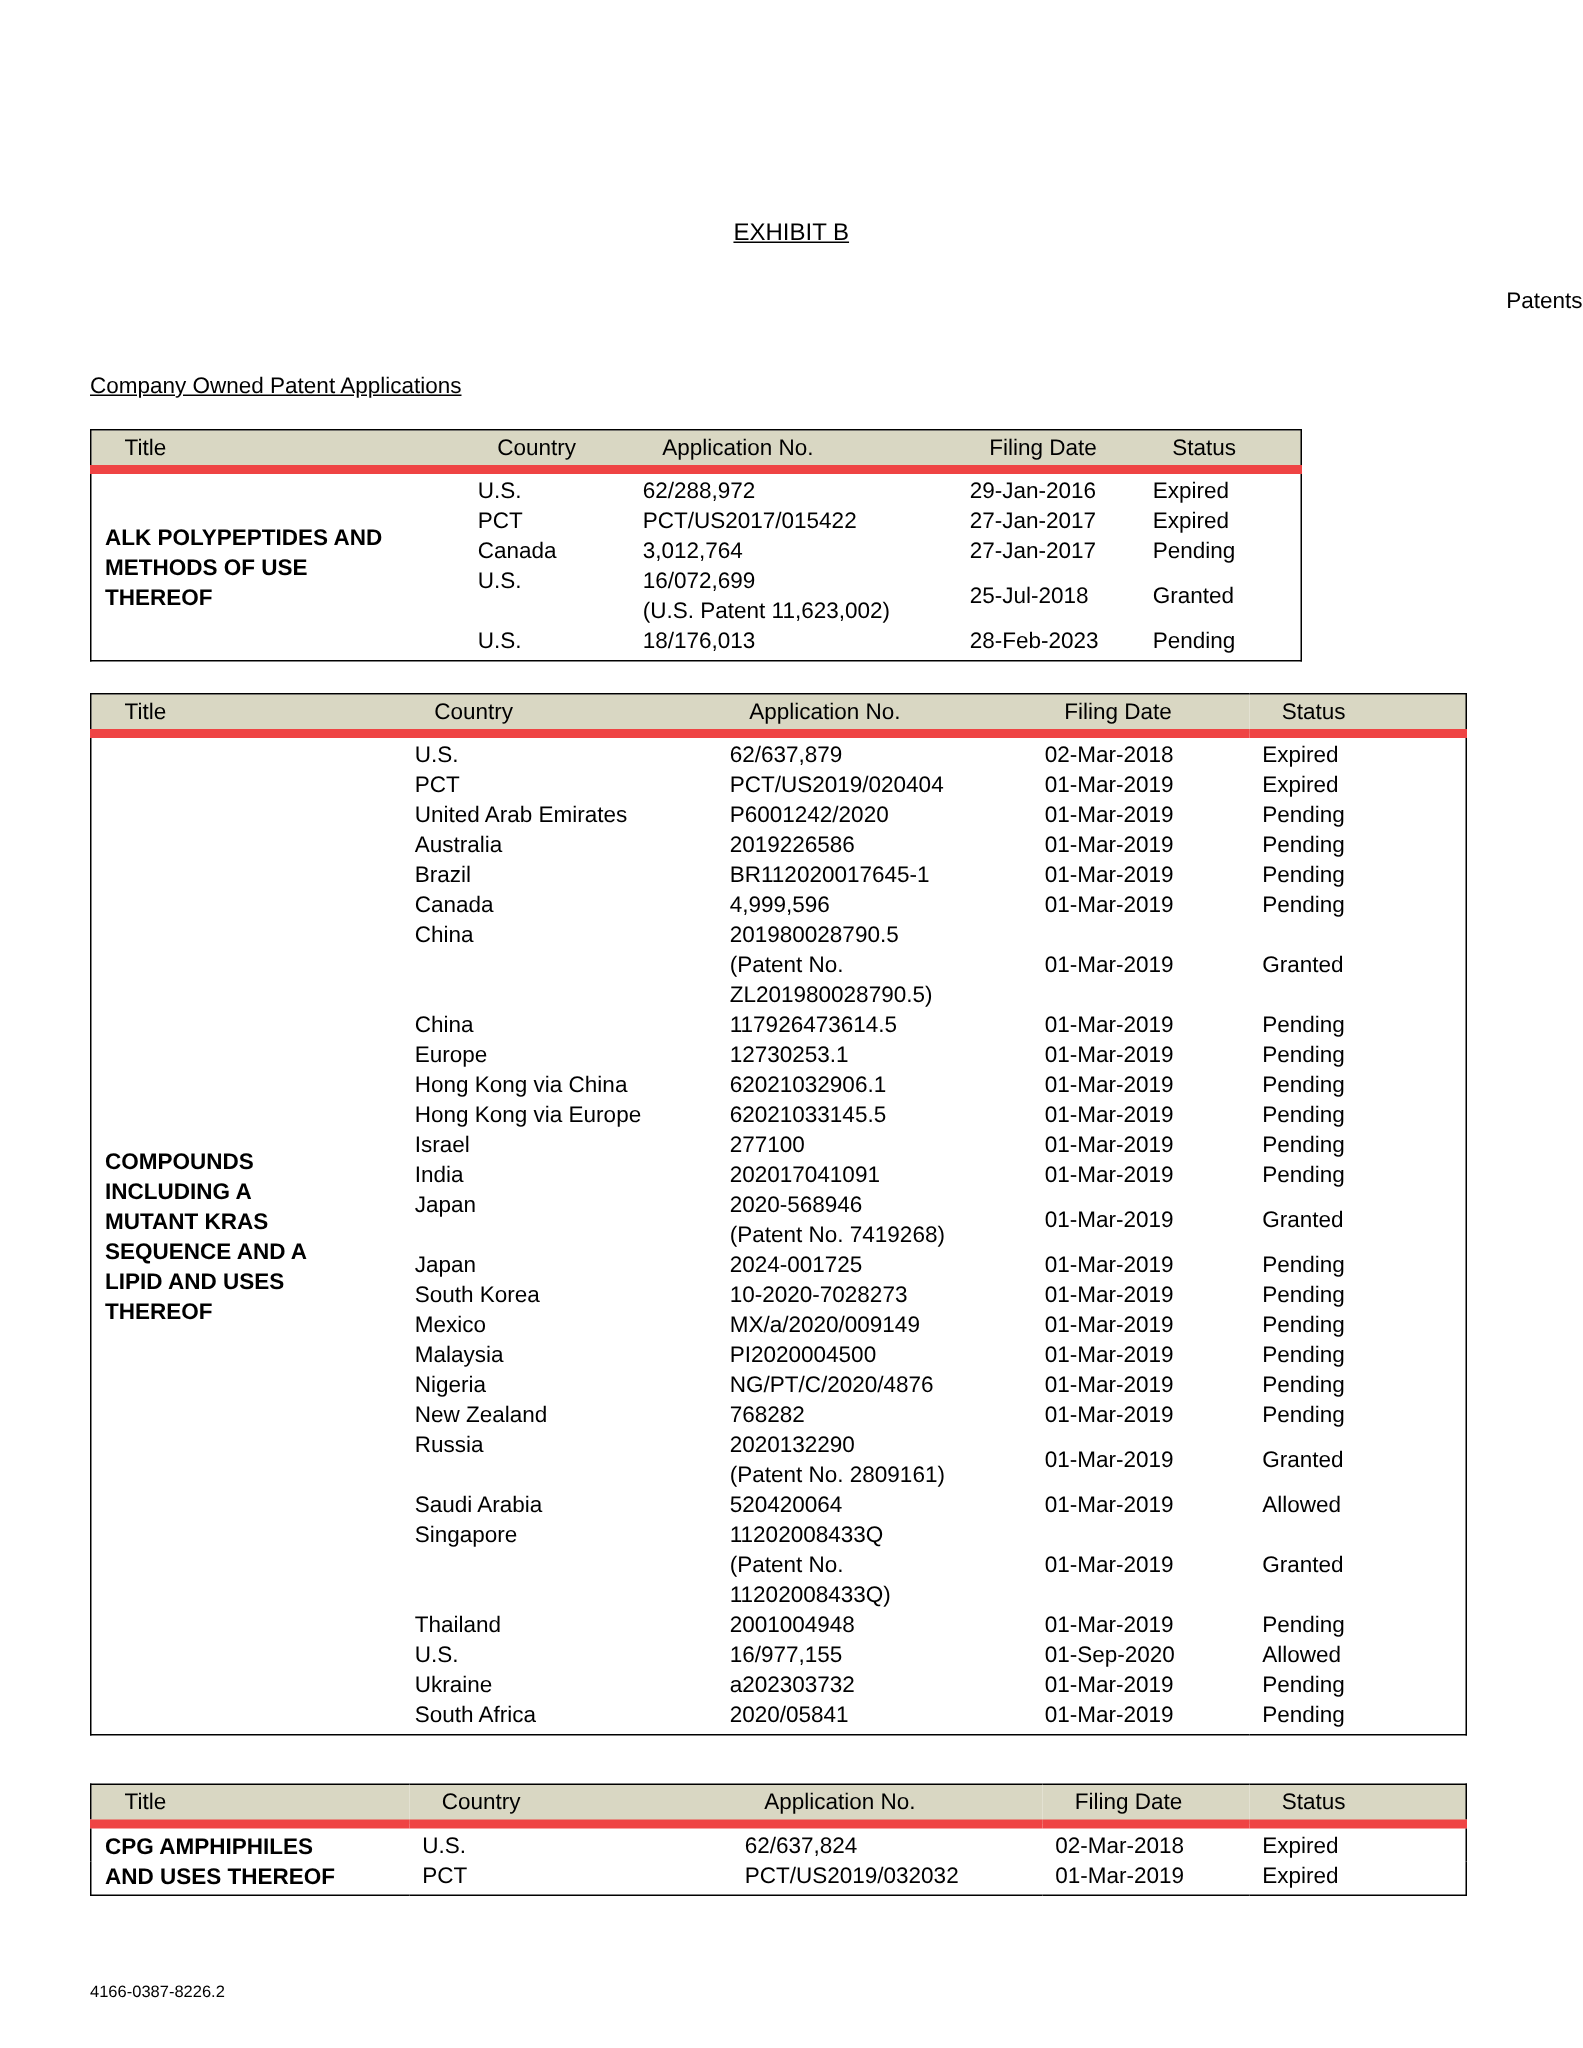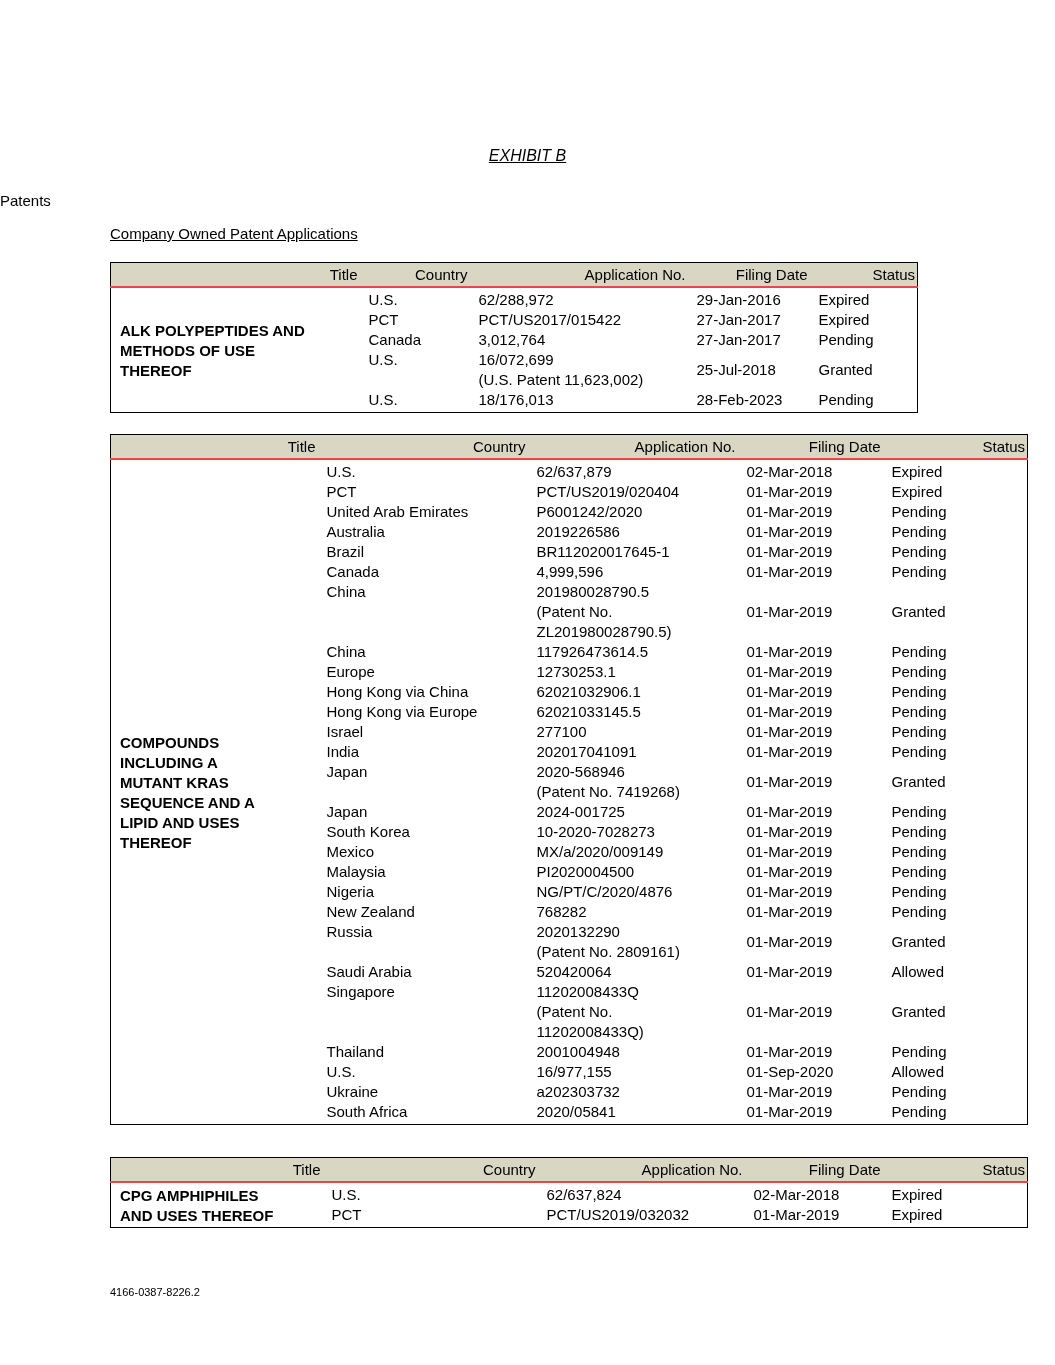--- a/index.html
+++ b/index.html
@@ -9,37 +9,36 @@
     background: #ffffff; color: #000000;
     font-family: "Liberation Sans", sans-serif;
     font-size: 15px;
   }
   .page { padding-top: 147px; }
 
   .exhibit-title {
     text-align: center; font-size: 16px;
     text-decoration: underline;
     margin-bottom: 27px;
-    font-style: italic;
-  }
-  .subtitle { text-align: left; font-size: 15px; margin-bottom: 16px; }
-
-  .content { margin-left: 110px; width: 917px; }
+  }
+  .subtitle { text-align: right; font-size: 15px; margin-bottom: 40px; }
+
+  .content { margin-left: 60px; width: 917px; }
 
   .section-heading { text-decoration: underline; margin-bottom: 20px; }
 
   .patent-table {
     border-collapse: collapse; table-layout: fixed;
     border: 1px solid #000;
   }
   .patent-table th {
     background: var(--header-bg, #d9d7c3);
-    font-weight: normal; text-align: right;
-    padding: 2px 2px; line-height: 19px;
-    border-bottom: 2px solid #ef4444;
+    font-weight: normal; text-align: left;
+    padding: 2px 22px; line-height: 19px;
+    border-bottom: 6px solid #ef4444;
   }
   .patent-table td {
     padding: 0 9px; vertical-align: top;
     white-space: pre-line; line-height: 20px;
   }
   .patent-table tbody tr:first-child td { padding-top: 2px; }
   .patent-table tbody tr:last-child td { padding-bottom: 2px; }
   .patent-table td.title-cell { vertical-align: middle; font-weight: bold; }
   .patent-table td.vmid { vertical-align: middle; }
 

